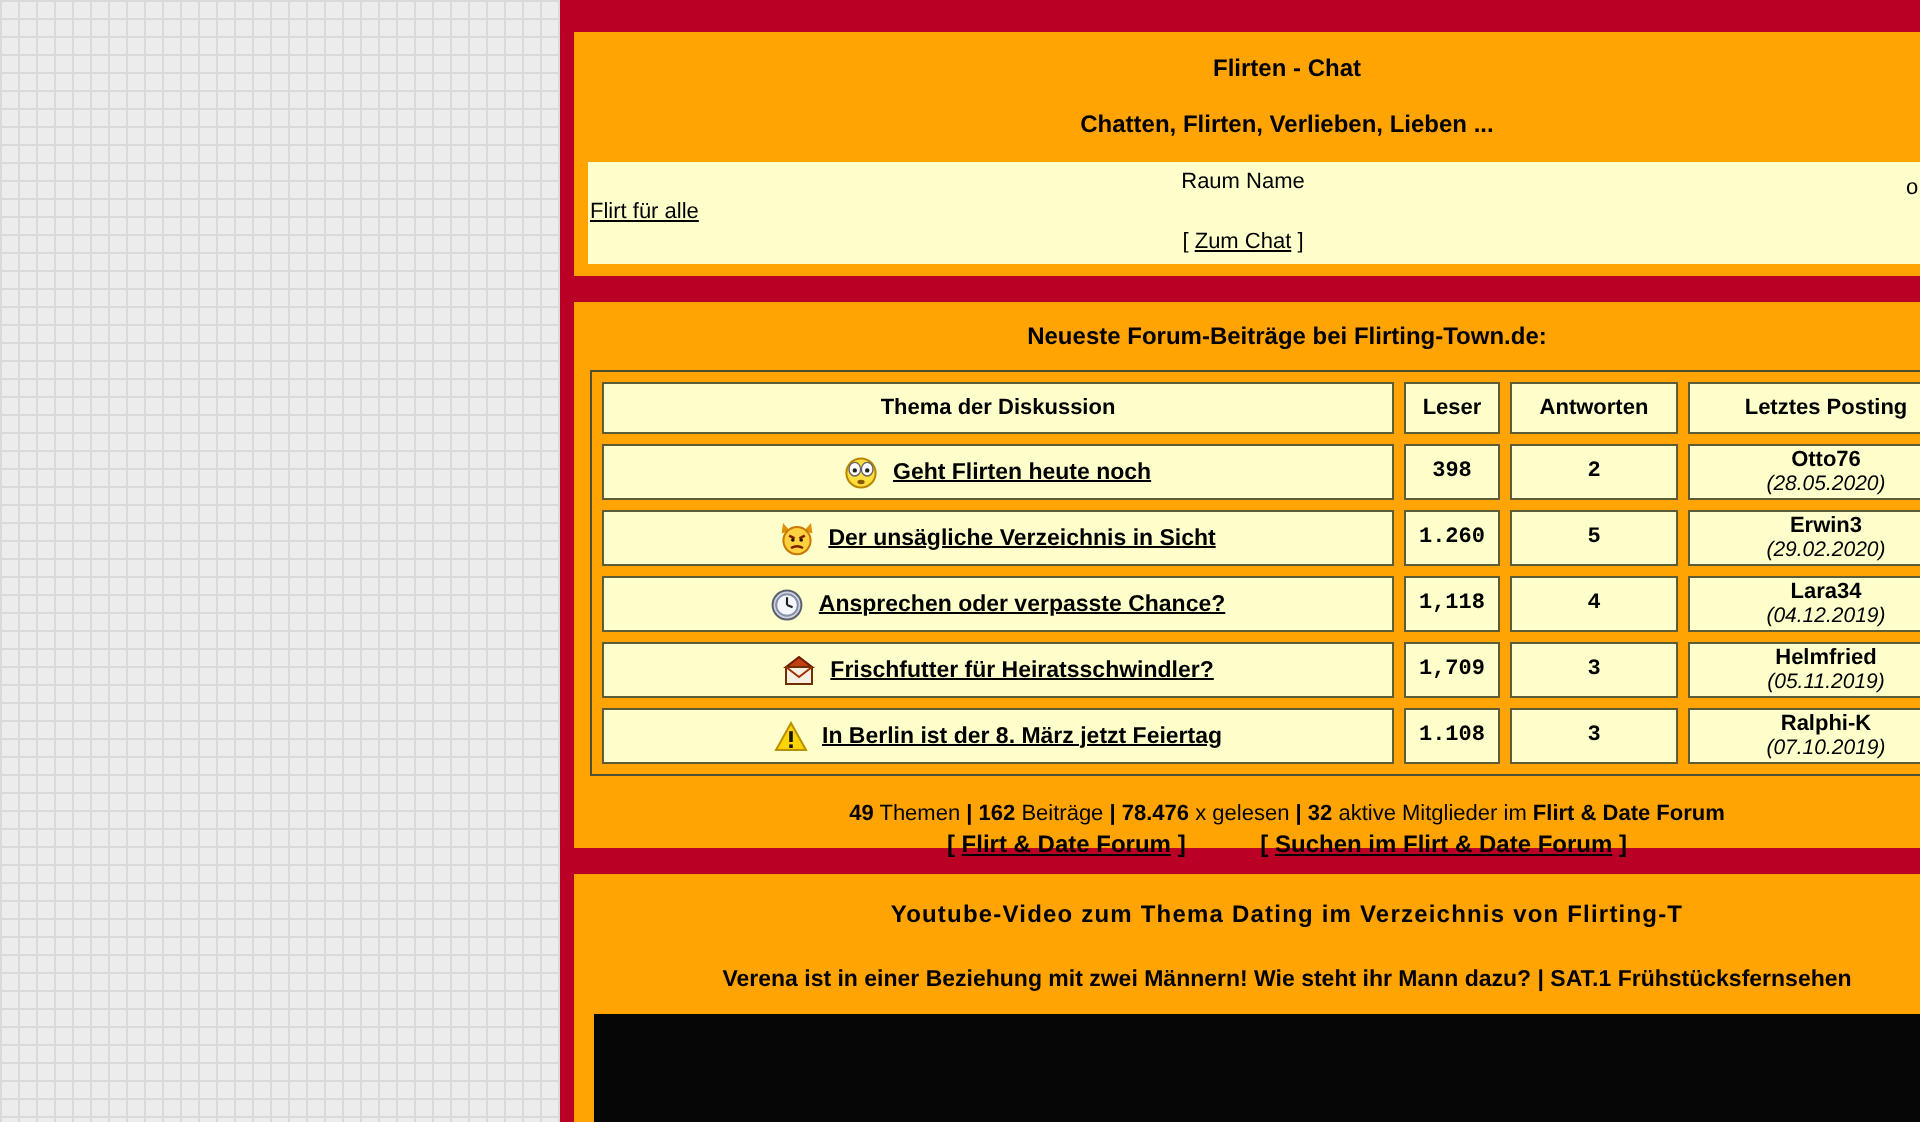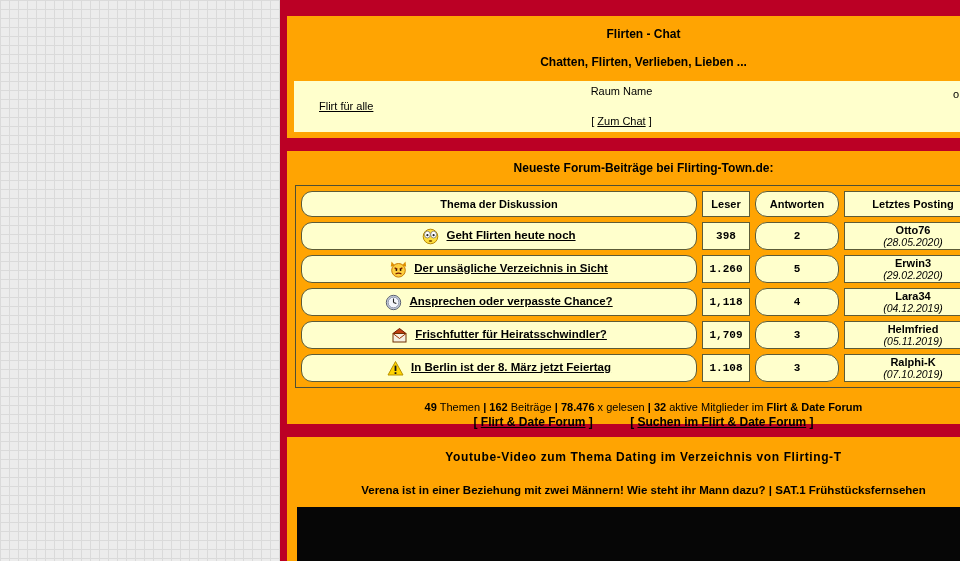--- a/index.html
+++ b/index.html
@@ -30,36 +30,36 @@
   .sec-subtitle{margin-top:14px;text-align:center;font-weight:bold;font-size:12px;}
   
   .chat-box{
     margin-top:12px;margin-left:7px;width:699px;height:51px;background:#ffffcc;
     position:relative;font-size:11px;padding-top:3px;box-sizing:border-box;
   }
   .chat-row{line-height:15px;}
   .chat-col1{width:655px;text-align:center;}
   .online-frag{position:absolute;left:659px;top:6px;}
   a{color:#000;text-decoration:underline;cursor:pointer;}
-  .room-link{font-weight:normal;margin-left:1px;padding-left:24px;}
+  .room-link{font-weight:normal;margin-left:1px;}
   
   .sec2 .sec-title{padding-top:10px;}
   table.forum{
     margin:10px 0 0 8px;border-collapse:separate;border-spacing:5px;
     border:1px solid #4f4f33;table-layout:fixed;
   }
   table.forum th,table.forum td{
     border:1px solid #5c5c38;background:#ffffcc;font-size:11px;
     padding:0 2px;overflow:hidden;white-space:nowrap;
   }
   table.forum th{font-weight:bold;height:24px;text-align:center;}
   table.forum td{height:26px;text-align:center;}
-  .c-topic{width:390px;border-radius:11px;}
+  .c-topic{width:390px;}
   .c-readers{width:42px;}
-  .c-answers{width:78px;border-radius:12px;}
+  .c-answers{width:78px;}
   .c-last{width:132px;}
   th.c-topic{text-align:left;padding-left:5px;}
   td.c-topic{text-align:left;padding-left:4px;}
   .topic-link{font-weight:bold;font-size:11.5px;}
   .num{font-weight:bold;font-family:Liberation Mono, monospace;}
   .author{font-weight:bold;line-height:12px;}
   .pdate{font-style:italic;font-weight:normal;font-size:10.5px;line-height:12px;}
   .ricon{vertical-align:middle;margin-right:4px;}
   .stats{margin-top:13px;text-align:center;font-size:11px;}
   .stats b{font-size:11px;}

